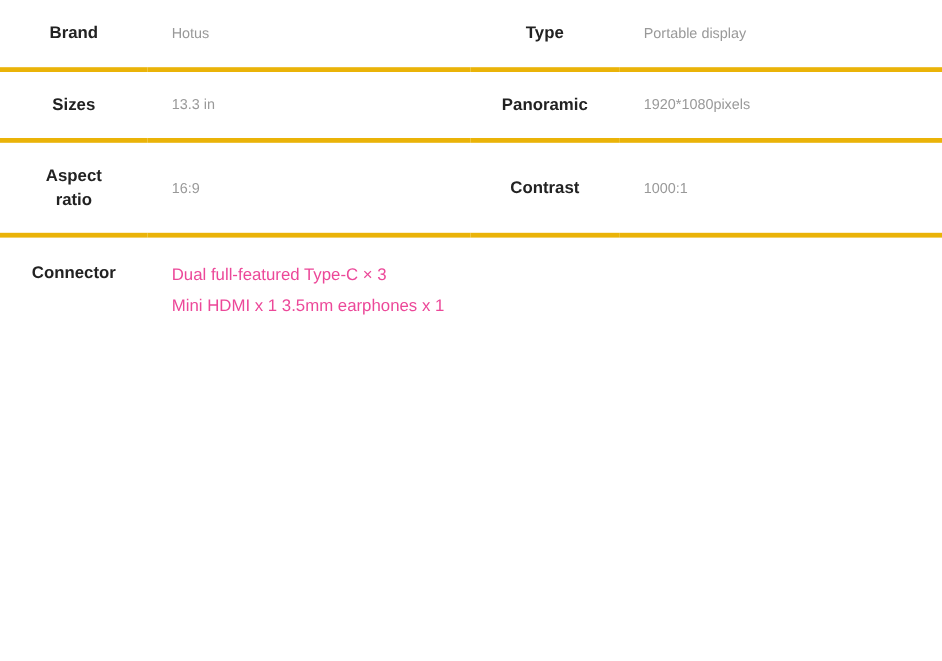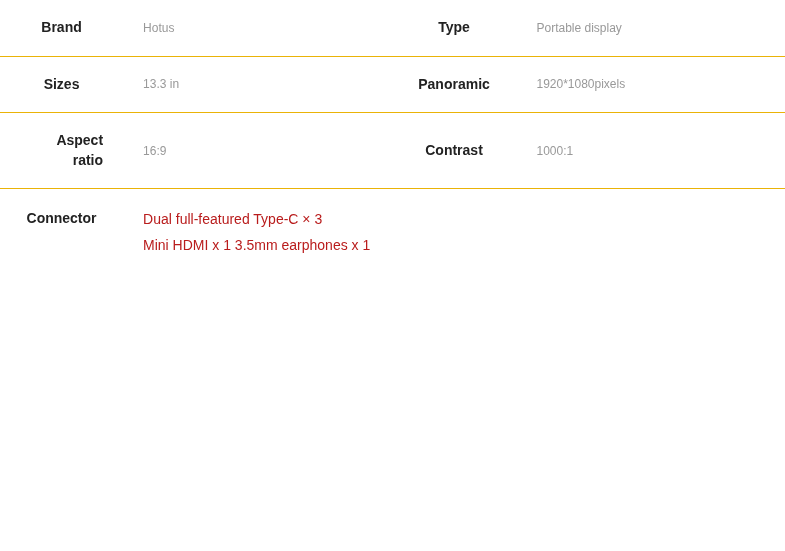--- a/index.html
+++ b/index.html
@@ -15,21 +15,21 @@
       min-height: 551px;
       padding: 0;
     }
 
     .specs-table {
       width: 785px;
       border-collapse: collapse;
     }
 
     .specs-row {
-      border-bottom: 1px solid #eab308;
+      border-bottom: 4px solid #eab308;
     }
 
     .specs-row:last-child {
       border-bottom: none;
     }
 
     .specs-row td {
       padding: 18px 20px;
       vertical-align: middle;
     }
@@ -46,21 +46,21 @@
 
     .value {
       font-size: 12px;
       color: #999999;
       width: 240px;
       vertical-align: middle;
     }
 
     .connector-value {
       font-size: 14px;
-      color: #b91c1c;
+      color: #ec4899;
       line-height: 1.8;
     }
 
     .full-row td {
       padding: 18px 20px;
     }
 
     .full-row .label {
       vertical-align: top;
       padding-top: 20px;
@@ -77,21 +77,21 @@
         <td class="label">Type</td>
         <td class="value">Portable display</td>
       </tr>
       <tr class="specs-row">
         <td class="label" style="white-space: pre-line; margin-left: 13px;">Sizes</td>
         <td class="value">13.3 in</td>
         <td class="label">Panoramic</td>
         <td class="value">1920*1080pixels</td>
       </tr>
       <tr class="specs-row">
-        <td class="label" style="white-space: pre-line; text-align: right;">Aspect
+        <td class="label" style="white-space: pre-line;">Aspect
 ratio</td>
         <td class="value">16:9</td>
         <td class="label">Contrast</td>
         <td class="value">1000:1</td>
       </tr>
       <tr class="specs-row full-row">
         <td class="label" style="vertical-align: top; padding-top: 20px; margin-left: 24px;">Connector</td>
         <td colspan="3" class="connector-value">
           <div>Dual full-featured Type-C × 3</div>
           <div>Mini HDMI x 1    3.5mm earphones x 1</div>

